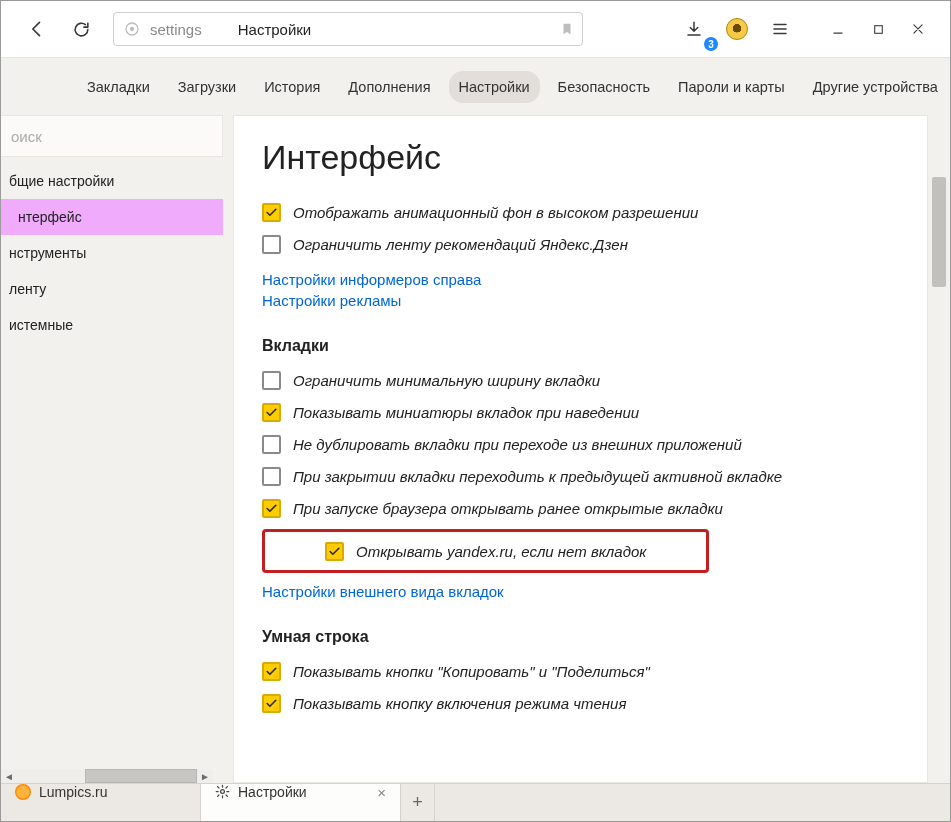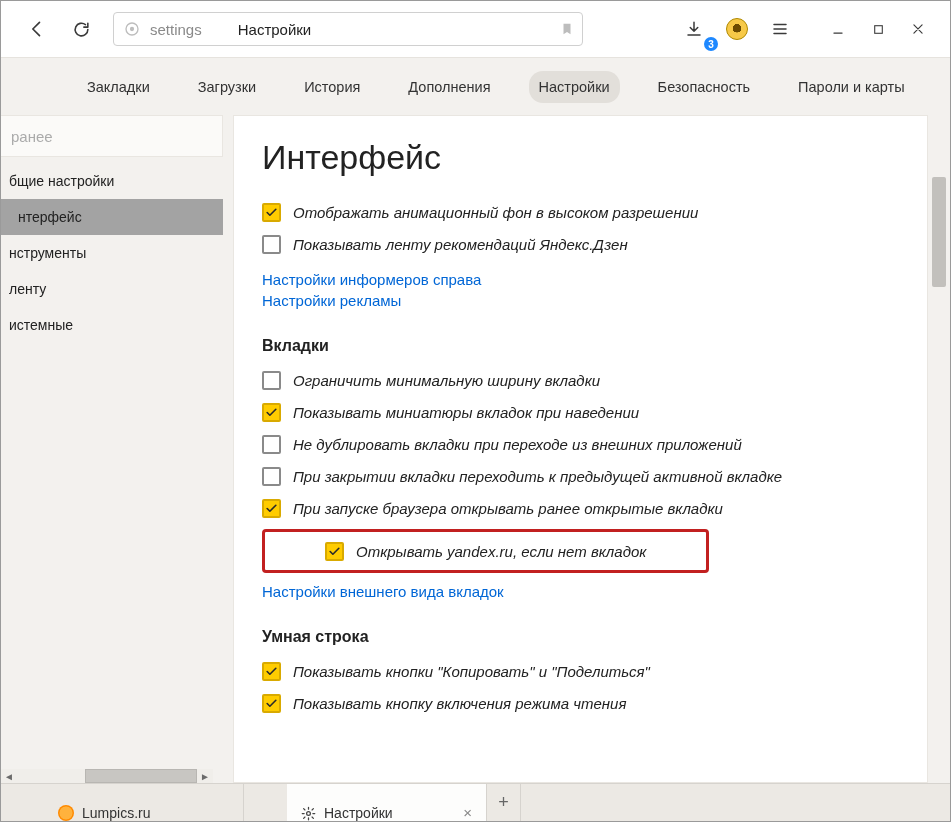--- a/index.html
+++ b/index.html
@@ -15,32 +15,32 @@
   .omni-spacer { flex: 1; }
   .tb-right { margin-left: auto; display: flex; align-items: center; gap: 14px; }
   .dl-wrap { position: relative; }
   .dl-badge { position: absolute; bottom: -4px; right: -6px; background: #1e88ff; color: #fff; font-size: 10px; font-weight: bold; border-radius: 8px; min-width: 14px; height: 14px; display:flex; align-items:center; justify-content:center; padding:0 3px;}
   .avatar { width: 22px; height: 22px; border-radius: 50%; background: #f7c948; border: 1px solid #b08900; position: relative; }
   .avatar::after{content:""; position:absolute; inset:3px; border-radius:50%; background: radial-gradient(circle at 50% 45%, #6b4a00 40%, transparent 41%);}
   .winctl { display:flex; align-items:center; gap:0; margin-left:6px; }
   .winctl .tb-btn { width: 40px; }
 
   
-  .navrow { height: 58px; background: #f3f1ee; border-top:1px solid #e6e3de; display: flex; align-items: center; padding-left: 76px; gap: 28px; font-size: 14.5px; color: #333; }
+  .navrow { height: 58px; background: #f3f1ee; border-top:1px solid #e6e3de; display: flex; align-items: center; padding-left: 76px; gap: 8px; font-size: 14.5px; color: #333; }
   .navitem { padding: 8px 10px; border-radius: 14px; cursor: pointer; white-space: nowrap; }
   .navitem.active { background: #e2dfda; }
 
   
   .body { flex: 1; display: flex; background: #f3f1ee; min-height: 0; position: relative; }
 
   .sidebar { width: 222px; background: #f3f1ee; padding-top: 0; border-right: none; display:flex; flex-direction:column; position:relative;}
   .searchbox { height: 42px; display:flex; align-items:center; padding: 0 14px 0 10px; font-size: 15px; color: #ababab; background:#fbfaf8; border:1px solid #e9e6e1; border-left:none; margin:0 0 6px 0;}
   .side-list { }
   .side-item { height: 36px; display:flex; align-items:center; padding-left: 8px; font-size:14px; color:#222; cursor:pointer; }
-  .side-item.active { background:#a3a3a3;padding-left:17px; }
+  .side-item.active { background:#f0abfc;padding-left:17px; }
   .side-scroll { position:absolute; left:0; right:10px; bottom:0; height:14px; display:flex; align-items:center;}
   .side-scroll .track{ flex:1; height:14px; background:#f0eeea; position:relative;}
   .side-scroll .thumb{ position:absolute; right:0; top:0; bottom:0; width:62%; background:#c8c6c2; border:1px solid #b8b6b2;}
   .side-scroll .arrow{ width:16px; height:14px; background:#f0eeea; display:flex; align-items:center; justify-content:center; color:#6b6b6b; font-size:10px;}
 
   .panel-wrap { flex:1; position:relative; padding: 0 0 0 0;}
   .panel { position:absolute; inset: 0 22px 0 10px; background:#fff; border:1px solid #e9e6e1; padding: 22px 28px 0 28px; overflow:hidden; }
   .panel h1 { font-size: 34px; font-weight: 400; color:#222; margin-bottom: 20px;}
   .row { display:flex; align-items:center; gap:12px; height:30px; margin: 2px 0; font-size:15px; color:#222;font-style:italic;}
   .row.indent { padding-left: 34px; }
@@ -50,21 +50,21 @@
   .cb svg { display:none; }
   .link { color:#0066d6; font-size:15px; margin: 4px 0; display:block; cursor:pointer;}
   .section-h { font-size:16px; font-weight:bold; color:#222; margin-top: 28px; margin-bottom:10px;}
   .callout { border: 3px solid #c22020; border-radius: 4px; padding: 4px 60px 4px 26px; margin: 4px 0 6px 0; display:inline-flex;}
 
   .vscroll { position:absolute; right:4px; top:2px; bottom:2px; width:14px; }
   .vscroll .vthumb { position:absolute; top:60px; width:100%; height:110px; background:#c2c0bc; border-radius:2px;}
 
   
   .tabstrip { height: 38px; background:#ece9e4; border-top:1px solid #d6d3ce; display:flex; align-items:stretch;}
-  .btab { display:flex; align-items:flex-end; gap:8px; padding: 0 14px; font-size:14px; color:#333; border-right:1px solid #d6d3ce; min-width:200px; position:relative;margin-left:43px;}
+  .btab { display:flex; align-items:flex-start; gap:8px; padding: 0 14px; font-size:14px; color:#333; border-right:1px solid #d6d3ce; min-width:200px; position:relative;}
   .btab.active { background:#fdfdfc; }
   .btab .close { margin-left:auto; color:#888; font-size:15px;}
   .addtab { width:34px; display:flex; align-items:center; justify-content:center; color:#666; font-size:18px; border-right:1px solid #d6d3ce;}
   .favicon-orange{ width:16px; height:16px; border-radius:50%; background: radial-gradient(circle at 50% 50%, #ffb23d 55%, #ff8a00 60%);}
   svg { display:block; }
 </style>
 </head>
 <body>
 
 <div class="window">
@@ -141,21 +141,21 @@
       <div class="navitem active">Настройки</div>
       <div class="navitem">Безопасность</div>
       <div class="navitem">Пароли и карты</div>
       <div class="navitem">Другие устройства</div>
     </div>
 
   <div class="body">
 
     <div class="sidebar">
       <div class="searchbox">
-        <span>ранее</span>
+        <span>оиск</span>
       </div>
       <div class="side-list" id="sidelist">
           <div class="side-item">бщие настройки</div>
           <div class="side-item active">нтерфейс</div>
           <div class="side-item">нструменты</div>
           <div class="side-item">ленту</div>
           <div class="side-item">истемные</div>
         </div>
       <div class="side-scroll">
         <div class="arrow">◄</div>
@@ -174,21 +174,21 @@
             <div class="row">
               <span class="cb checked">
                 <svg width="13" height="13" viewBox="0 0 24 24">
                   <path d="M4 12l5 5L20 6" stroke="#2a2a2a" stroke-width="3" fill="none" stroke-linecap="round" stroke-linejoin="round"></path>
                 </svg>
               </span>
               <span>Отображать анимационный фон в высоком разрешении</span>
             </div>
             <div class="row">
               <span class="cb"></span>
-              <span>Показывать ленту рекомендаций Яндекс.Дзен</span>
+              <span>Ограничить ленту рекомендаций Яндекс.Дзен</span>
             </div>
           </div>
         <div style="height:6px"></div>
         <a class="link">Настройки информеров справа</a>
         <a class="link">Настройки рекламы</a>
 
         <div class="section-h">Вкладки</div>
         <div id="tabopts">
             <div class="row">
               <span class="cb"></span>

